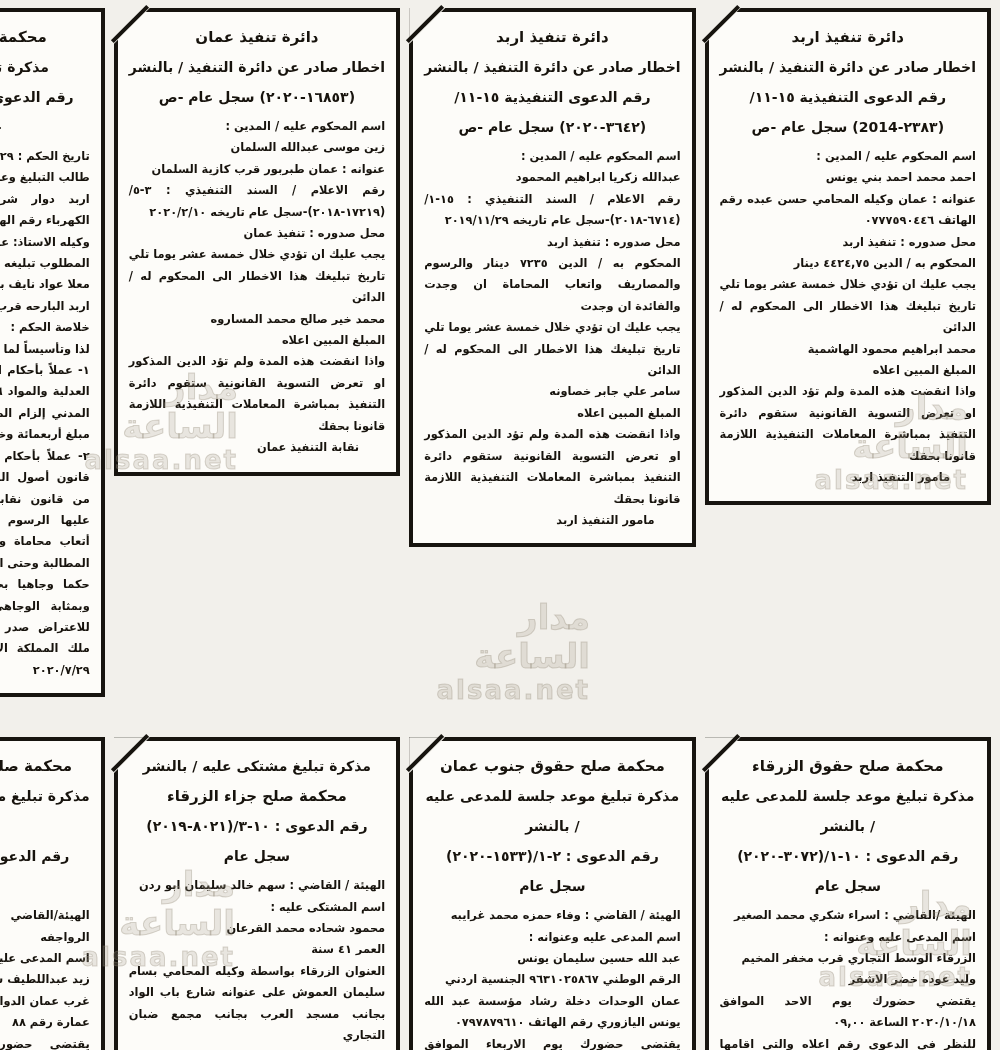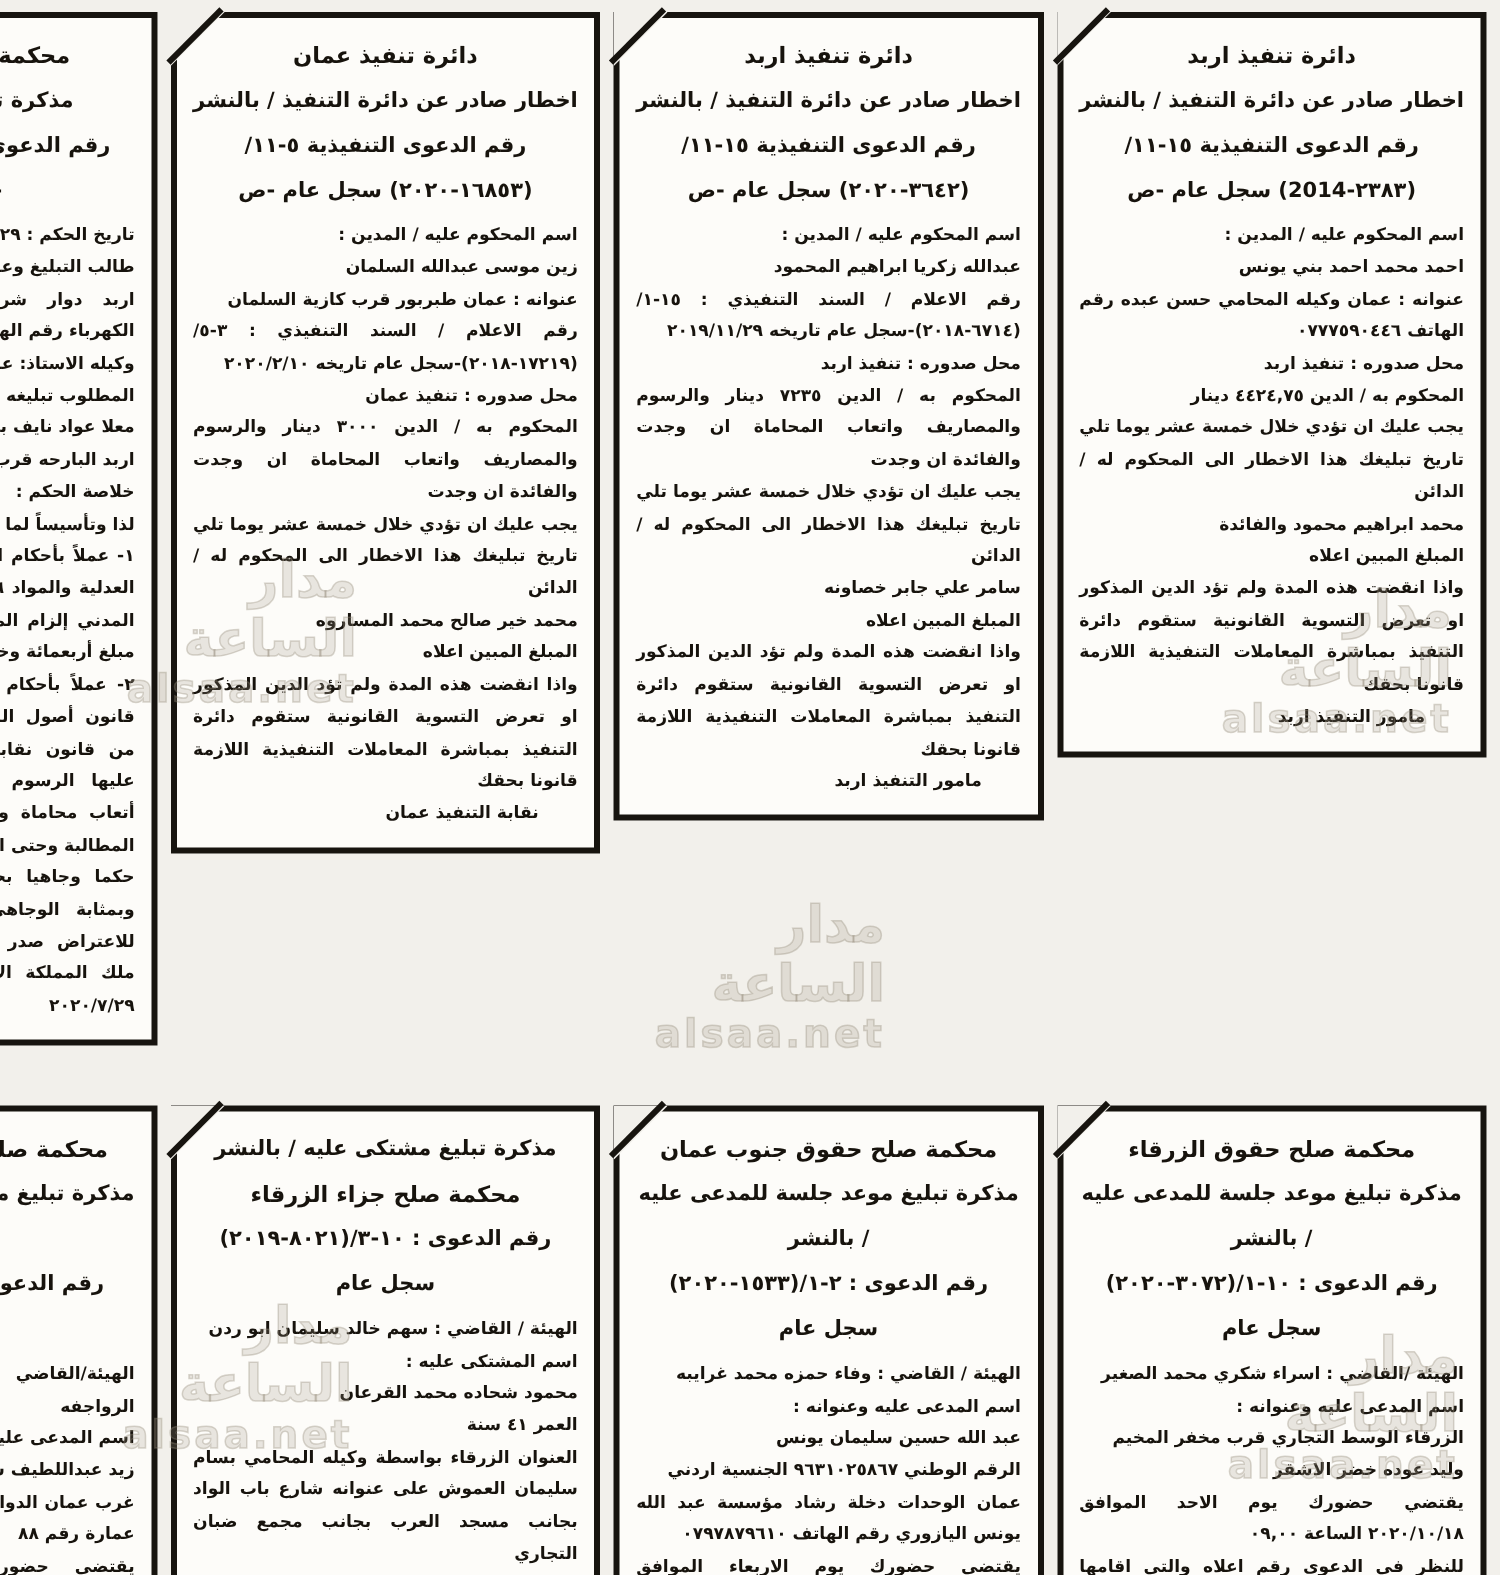--- a/index.html
+++ b/index.html
@@ -75,21 +75,21 @@
         <div class="hline">رقم الدعوى التنفيذية ١٥-١١/</div>
         <div class="hline">(٢٣٨٣-2014) سجل عام -ص</div>
       </header>
       <div class="nbody">
         <p>اسم المحكوم عليه / المدين :</p>
         <p>احمد محمد احمد بني يونس</p>
         <p>عنوانه : عمان وكيله المحامي حسن عبده رقم الهاتف ٠٧٧٧٥٩٠٤٤٦</p>
         <p>محل صدوره : تنفيذ اربد</p>
         <p>المحكوم به / الدين ٤٤٢٤,٧٥ دينار</p>
         <p>يجب عليك ان تؤدي خلال خمسة عشر يوما تلي تاريخ تبليغك هذا الاخطار الى المحكوم له / الدائن</p>
-        <p>محمد ابراهيم محمود والفائدة</p>
+        <p>محمد ابراهيم محمود الهاشمية</p>
         <p>المبلغ المبين اعلاه</p>
         <p>واذا انقضت هذه المدة ولم تؤد الدين المذكور او تعرض التسوية القانونية ستقوم دائرة التنفيذ بمباشرة المعاملات التنفيذية اللازمة قانونا بحقك</p>
         <p class="sig">مامور التنفيذ اربد</p>
       </div>
     </article>
 
     <article class="notice">
       <span class="corner"></span>
       <header class="nhead">
         <div class="hline big">دائرة تنفيذ اربد</div>
@@ -109,30 +109,28 @@
         <p>واذا انقضت هذه المدة ولم تؤد الدين المذكور او تعرض التسوية القانونية ستقوم دائرة التنفيذ بمباشرة المعاملات التنفيذية اللازمة قانونا بحقك</p>
         <p class="sig">مامور التنفيذ اربد</p>
       </div>
     </article>
 
     <article class="notice">
       <span class="corner"></span>
       <header class="nhead">
         <div class="hline big">دائرة تنفيذ عمان</div>
         <div class="hline">اخطار صادر عن دائرة التنفيذ / بالنشر</div>
-        <div class="hline">رقم الدعوى التنفيذية ٥-١١/</div>
         <div class="hline">(١٦٨٥٣-٢٠٢٠) سجل عام -ص</div>
       </header>
       <div class="nbody">
         <p>اسم المحكوم عليه / المدين :</p>
         <p>زين موسى عبدالله السلمان</p>
         <p>عنوانه : عمان طبربور قرب كازية السلمان</p>
         <p>رقم الاعلام / السند التنفيذي : ٣-٥/ (١٧٢١٩-٢٠١٨)-سجل عام تاريخه ٢٠٢٠/٢/١٠</p>
         <p>محل صدوره : تنفيذ عمان</p>
-        <p>المحكوم به / الدين ٣٠٠٠ دينار والرسوم والمصاريف واتعاب المحاماة ان وجدت والفائدة ان وجدت</p>
         <p>يجب عليك ان تؤدي خلال خمسة عشر يوما تلي تاريخ تبليغك هذا الاخطار الى المحكوم له / الدائن</p>
         <p>محمد خير صالح محمد المساروه</p>
         <p>المبلغ المبين اعلاه</p>
         <p>واذا انقضت هذه المدة ولم تؤد الدين المذكور او تعرض التسوية القانونية ستقوم دائرة التنفيذ بمباشرة المعاملات التنفيذية اللازمة قانونا بحقك</p>
         <p class="sig">نقابة التنفيذ عمان</p>
       </div>
     </article>
 
     <article class="notice">
 

